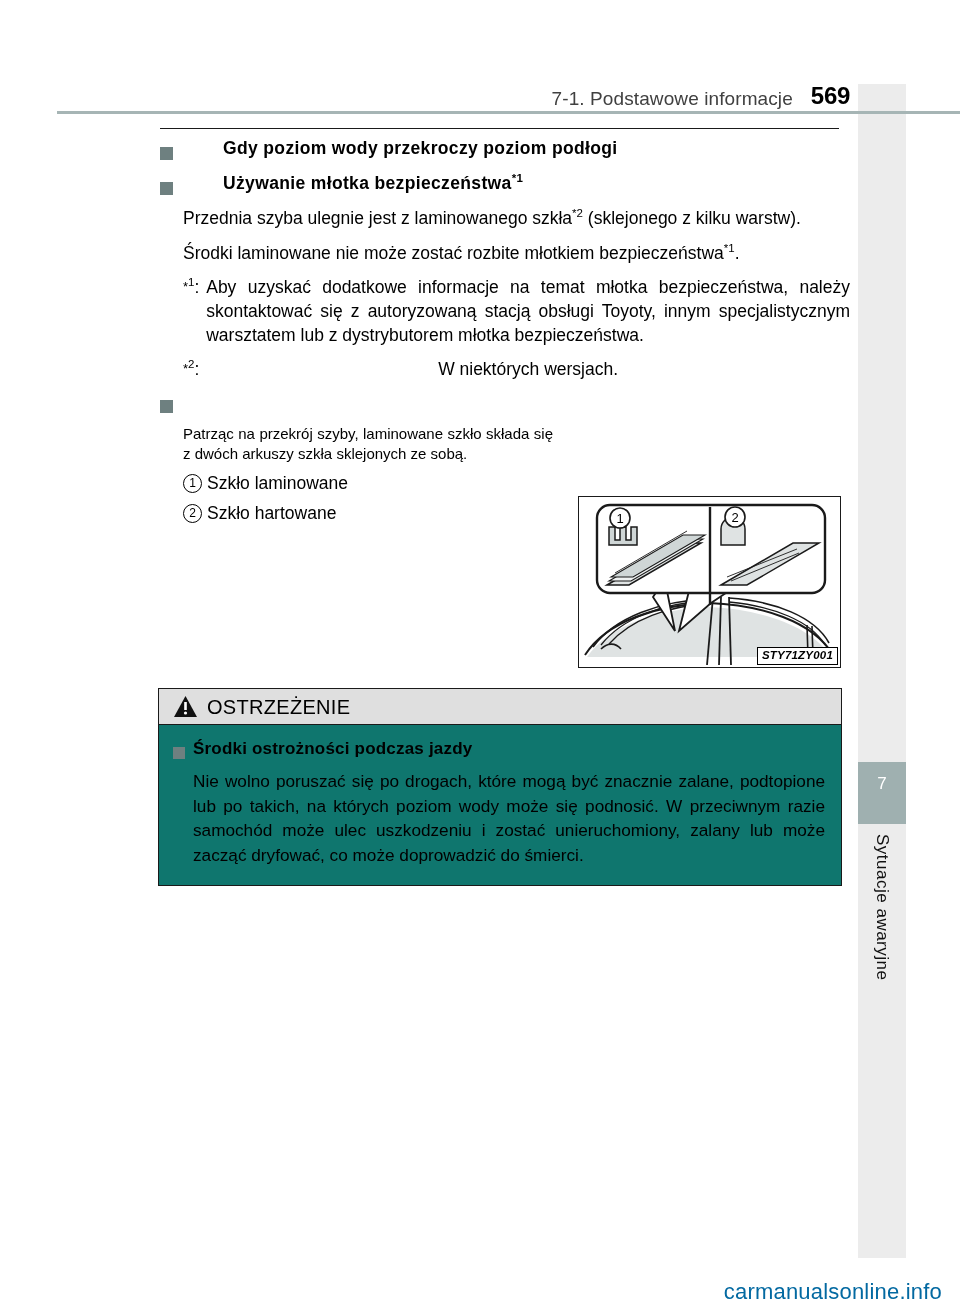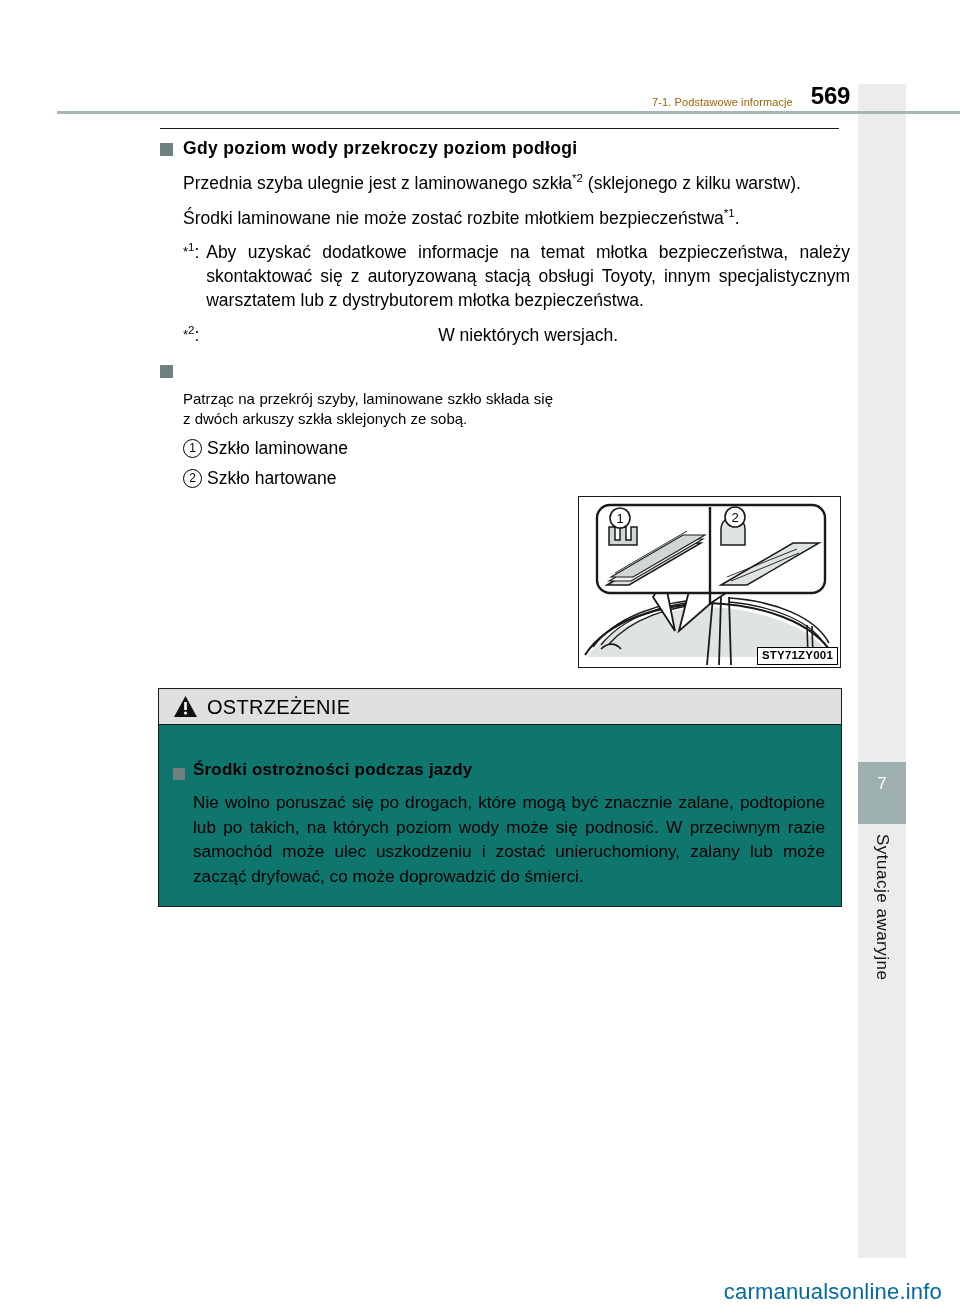--- a/index.html
+++ b/index.html
@@ -64,23 +64,23 @@
     position: absolute;
     left: 0;
     top: 78px;
     width: 853px;
     height: 30px;
     display: flex;
     align-items: flex-end;
     justify-content: flex-end;
   }
   .header-title {
-    font-size: 11px;
+    font-size: 19px;
     letter-spacing: 0.1px;
-    color: #a16207;
+    color: #404040;
     padding-right: 18px;
     line-height: 1;
   }
   .header-pageno {
     font-size: 24px;
     font-weight: bold;
     line-height: 1;
     letter-spacing: -0.3px;
     padding-right: 3px;
   }
@@ -104,22 +104,23 @@
   
   .content {
     position: absolute;
     left: 160px;
     top: 138px;
     width: 690px;
   }
 
   .h-row {
     display: flex;
-    align-items: flex-start;
+    align-items: flex-end;
     margin-top: 0;
+    gap: 40px;
   }
   .sq-bullet {
     width: 13px;
     height: 13px;
     background: #6e8080;
     flex: 0 0 13px;
     margin-top: 5px;
     margin-right: 10px;
   }
   .h-text {
@@ -215,20 +216,21 @@
     position: absolute;
     right: 2px;
     bottom: 2px;
     border: 1.3px solid #000;
     background: #fff;
     font-size: 11.5px;
     font-weight: bold;
     letter-spacing: 0.2px;
     padding: 1px 4px 2px 4px;
     line-height: 1.1;
+    font-style: italic;
   }
 
   
   .warn {
     position: absolute;
     left: 158px;
     top: 688px;
     width: 684px;
     border: 1.6px solid #1a1a1a;
     box-sizing: border-box;
@@ -247,21 +249,20 @@
     letter-spacing: 0.3px;
     margin-left: 9px;
     line-height: 1;
   }
   .warn-body {
     padding: 14px 16px 18px 14px;
   }
   .warn-sub {
     display: flex;
     align-items: flex-end;
-    margin-top: 21px;
   }
   .warn-sub .sq-bullet { margin-top: 4px; width: 12px; height: 12px; flex:0 0 12px; margin-right: 8px;}
   .warn-sub-text {
     font-size: 17px;
     font-weight: bold;
     letter-spacing: 0.2px;
     line-height: 1.2;
   }
   .warn-para {
     margin-left: 20px;
@@ -297,20 +298,24 @@
 <div class="rule-thick"></div>
 <div class="rule-thin"></div>
 
 <div class="content">
 
   <div class="h-row">
     <span class="sq-bullet"></span>
     <span class="h-text">Gdy poziom wody przekroczy poziom podłogi</span>
   </div>
 
+  <div class="h-row" style="margin-top:13px;">
+    <span class="sq-bullet"></span>
+    <span class="h-text"><span>Używanie młotka bezpieczeństwa</span><sup class="star">*1</sup></span>
+  </div>
   <div class="para"><span>Przednia szyba ulegnie jest z laminowanego szkła</span><sup class="star">*2</sup><span> (sklejonego z kilku warstw).</span></div>
   <div class="para nojust"><span>Środki laminowane nie może zostać rozbite młotkiem bezpieczeństwa</span><sup class="star">*1</sup><span>.</span></div>
 
   <div class="fn">
     <span class="fn-key"><span class="lead">*</span><sup class="star">1</sup><span>:</span>&nbsp;</span>
     <span class="fn-body">Aby uzyskać dodatkowe informacje na temat młotka bezpieczeństwa, należy skontaktować się z autoryzowaną stacją obsługi Toyoty, innym specjalistycznym warsztatem lub z dystrybutorem młotka bezpieczeństwa.</span>
   </div>
 
   <div class="fn">
     <span class="fn-key"><span class="lead">*</span><sup class="star">2</sup><span>:</span>&nbsp;</span>

